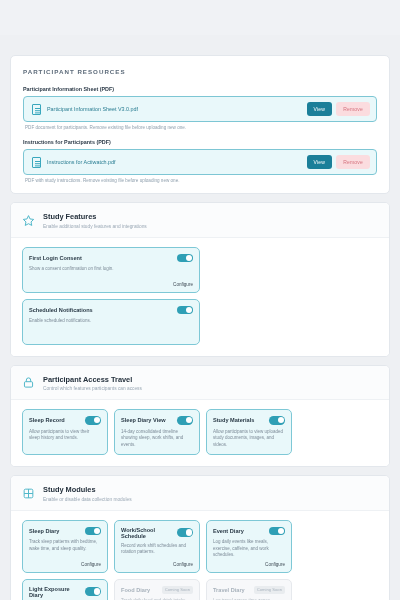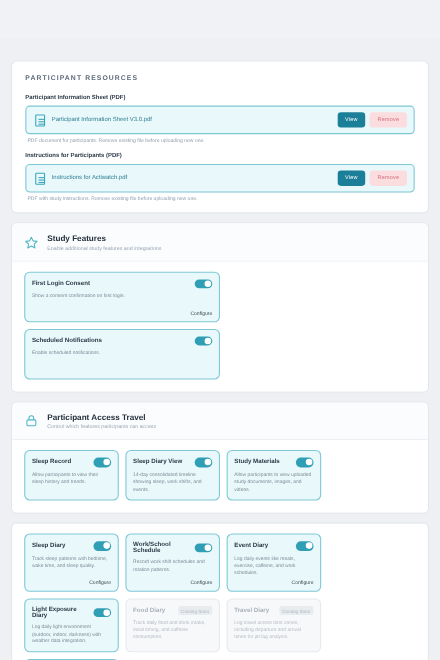--- a/index.html
+++ b/index.html
@@ -224,20 +224,32 @@
         <div class="card-top">
           <span class="card-name">Study Materials</span>
           <span class="toggle"></span>
         </div>
         <div class="card-desc">Allow participants to view uploaded study documents, images, and videos.</div>
       </div>
     </div>
   </div>
 
   <div class="panel">
+    <div class="sec-head">
+      <span class="sec-ico">
+        <svg viewBox="0 0 24 24" fill="none" stroke="currentColor" stroke-width="1.8">
+          <rect x="4" y="4" width="16" height="16" rx="2.5"></rect>
+          <path d="M4 12h16M12 4v16"></path>
+          </svg>
+      </span>
+      <div>
+        <div class="sec-title">Study Modules</div>
+        <div class="sec-sub">Enable or disable data collection modules</div>
+      </div>
+    </div>
     <div class="grid">
 
       <div class="card">
         <div class="card-top">
           <span class="card-name">Sleep Diary</span>
           <span class="toggle"></span>
         </div>
         <div class="card-desc">Track sleep patterns with bedtime, wake time, and sleep quality.</div>
         <div class="card-link">Configure</div>
       </div>

